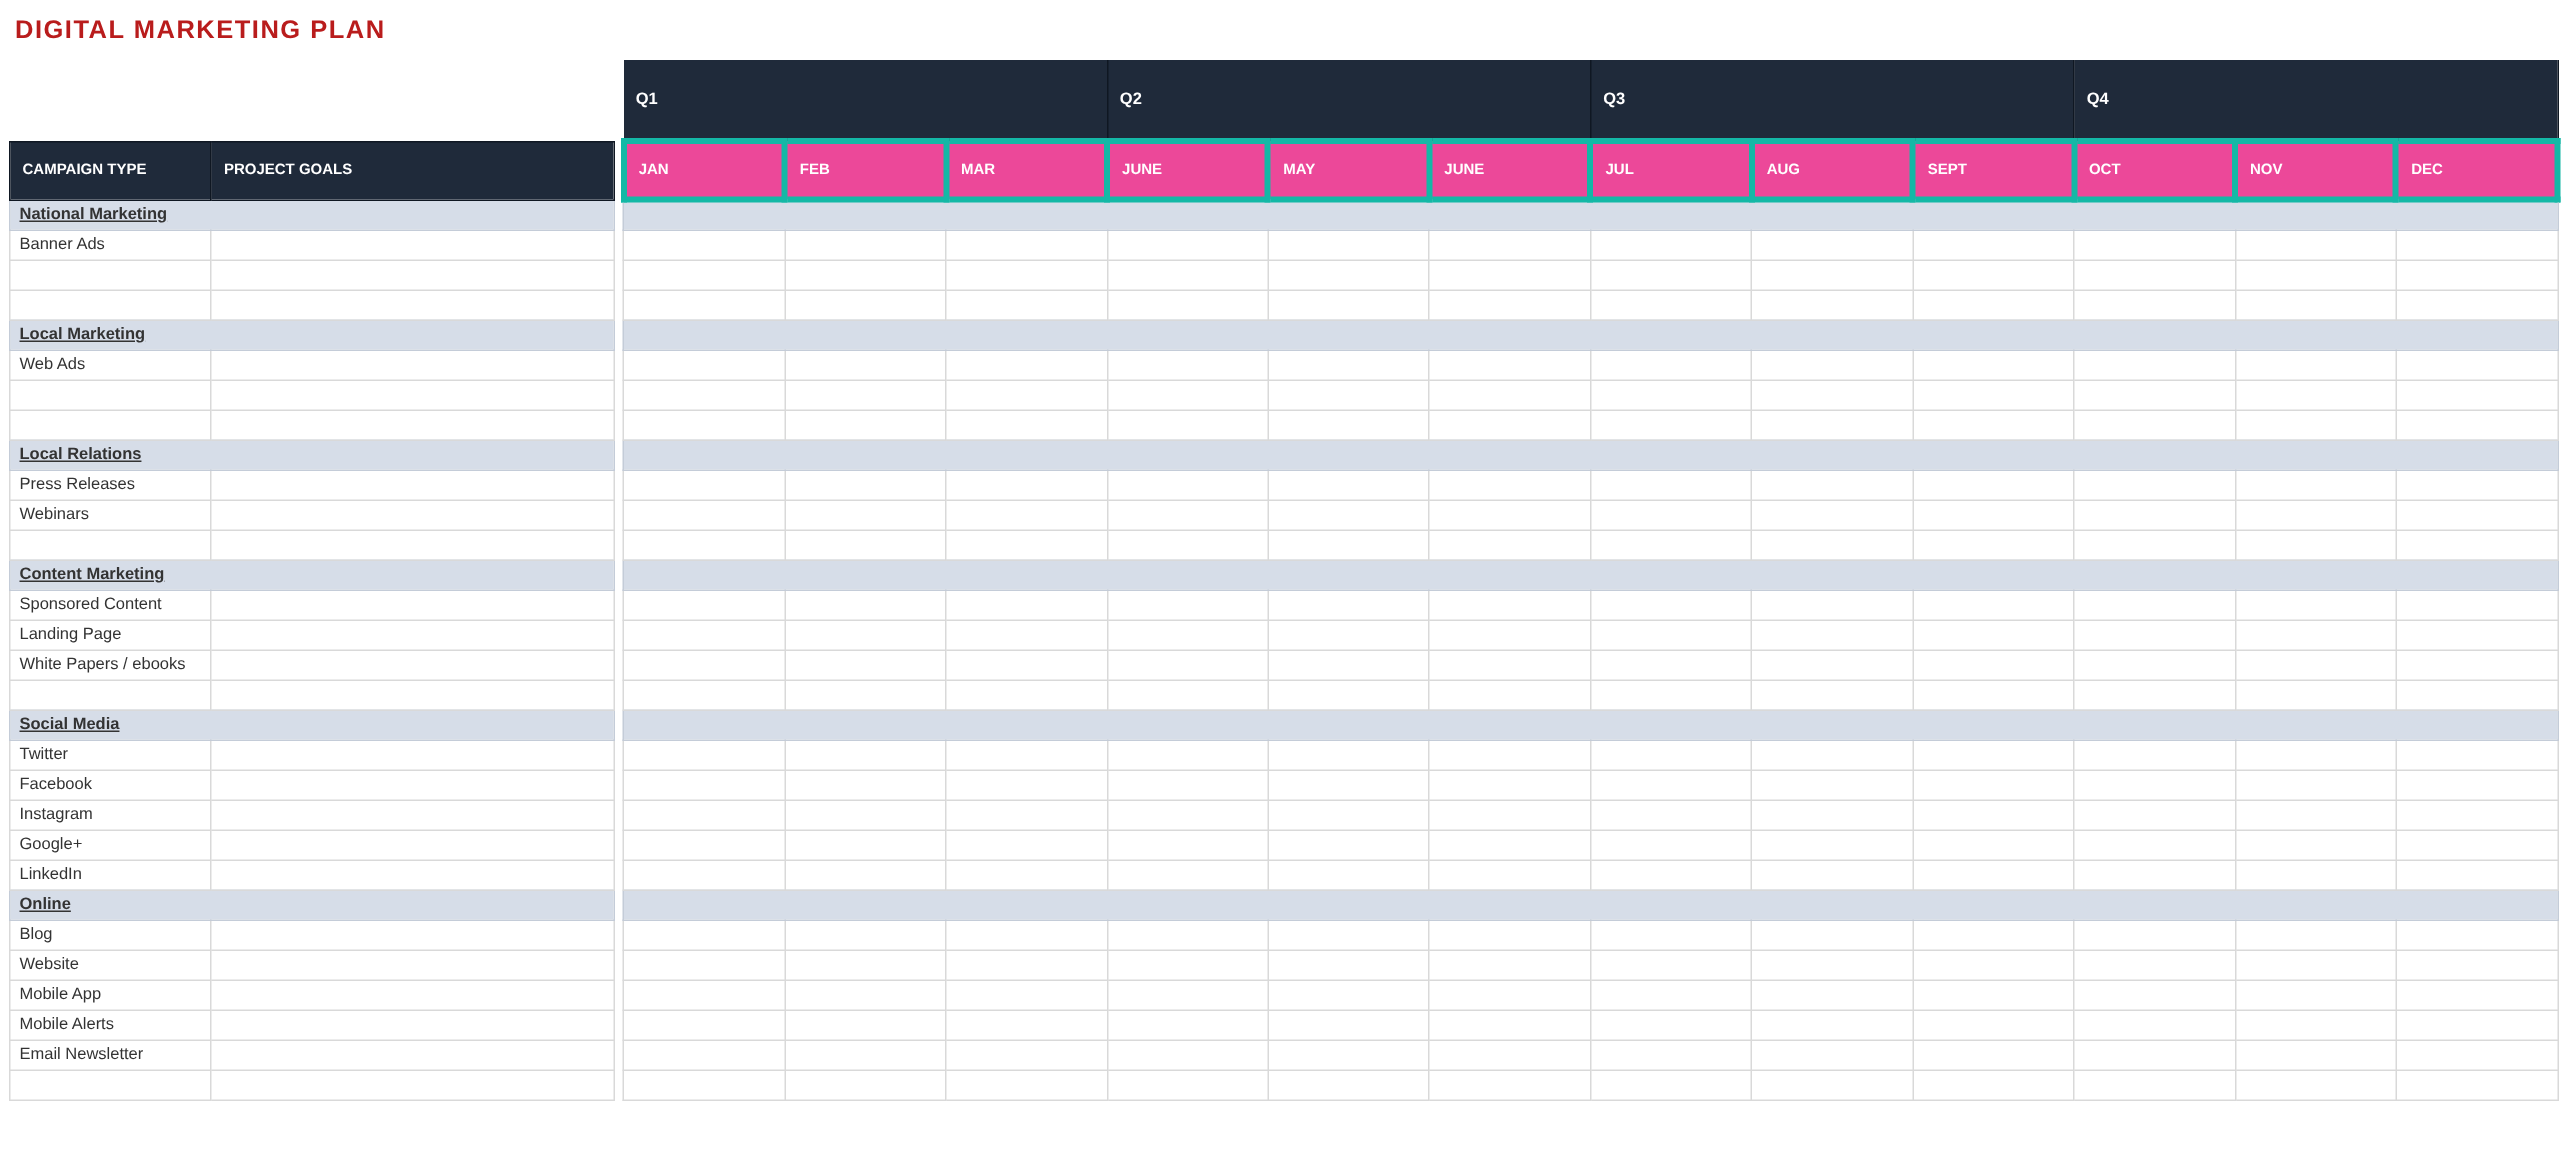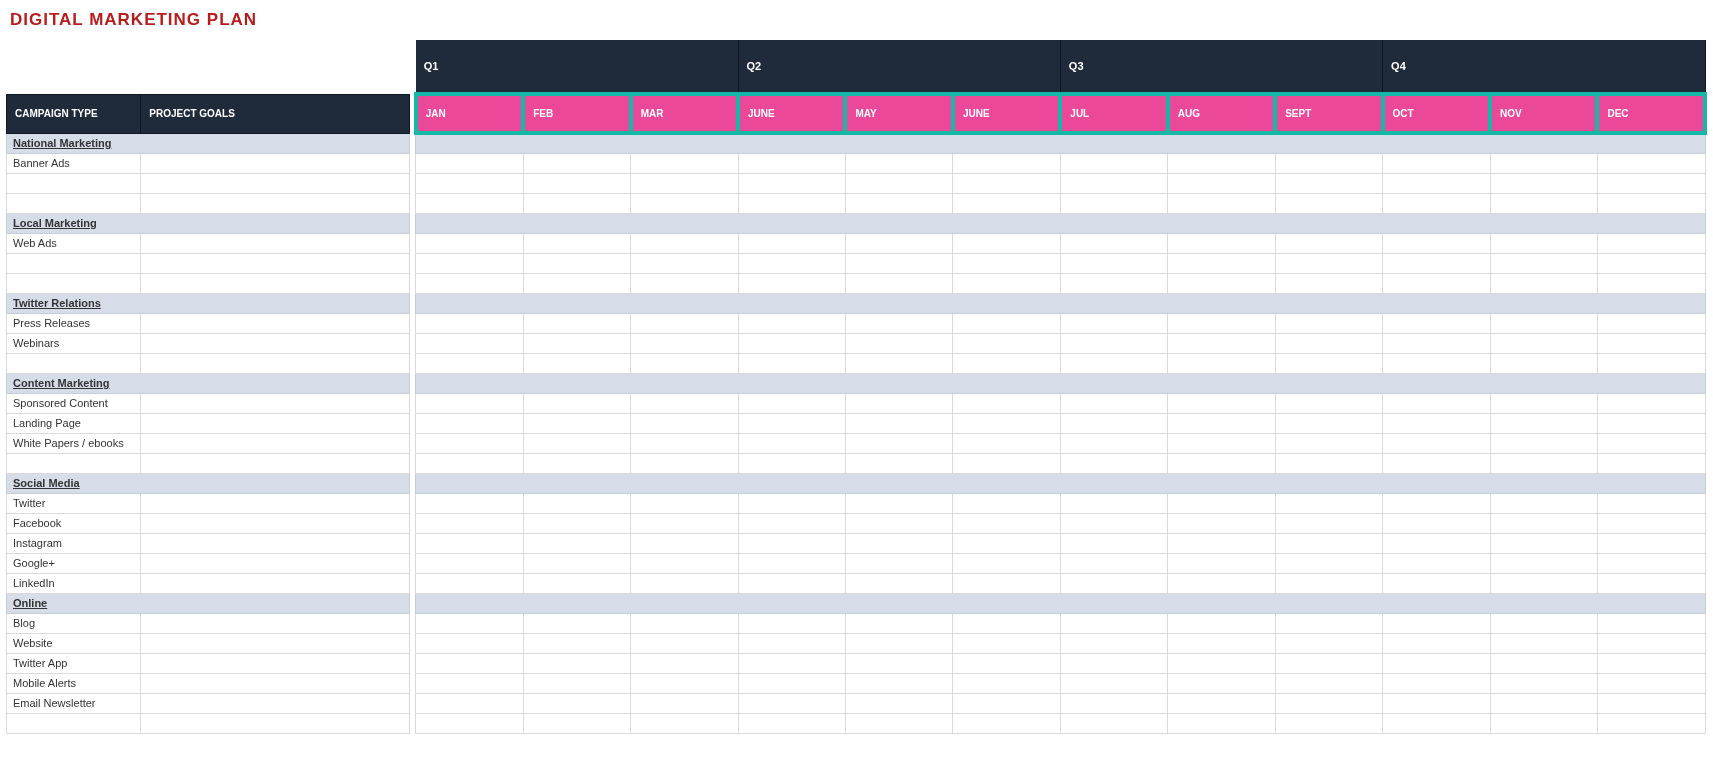--- a/index.html
+++ b/index.html
@@ -233,21 +233,21 @@
         <td></td>
         <td></td>
         <td></td>
         <td></td>
         <td></td>
         <td></td>
         <td></td>
         <td></td>
       </tr>
       <tr class="section">
-        <td colspan="2">Twitter Relations</td>
+        <td colspan="2">Local Relations</td>
         <td class="gap"></td>
         <td colspan="12"></td>
       </tr>
       <tr class="data">
         <td>Press Releases</td>
         <td></td>
         <td class="gap"></td>
         <td></td>
         <td></td>
         <td></td>
@@ -491,21 +491,21 @@
         <td></td>
         <td></td>
         <td></td>
         <td></td>
         <td></td>
         <td></td>
         <td></td>
         <td></td>
       </tr>
       <tr class="data">
-        <td>Twitter App</td>
+        <td>Mobile App</td>
         <td></td>
         <td class="gap"></td>
         <td></td>
         <td></td>
         <td></td>
         <td></td>
         <td></td>
         <td></td>
         <td></td>
         <td></td>

